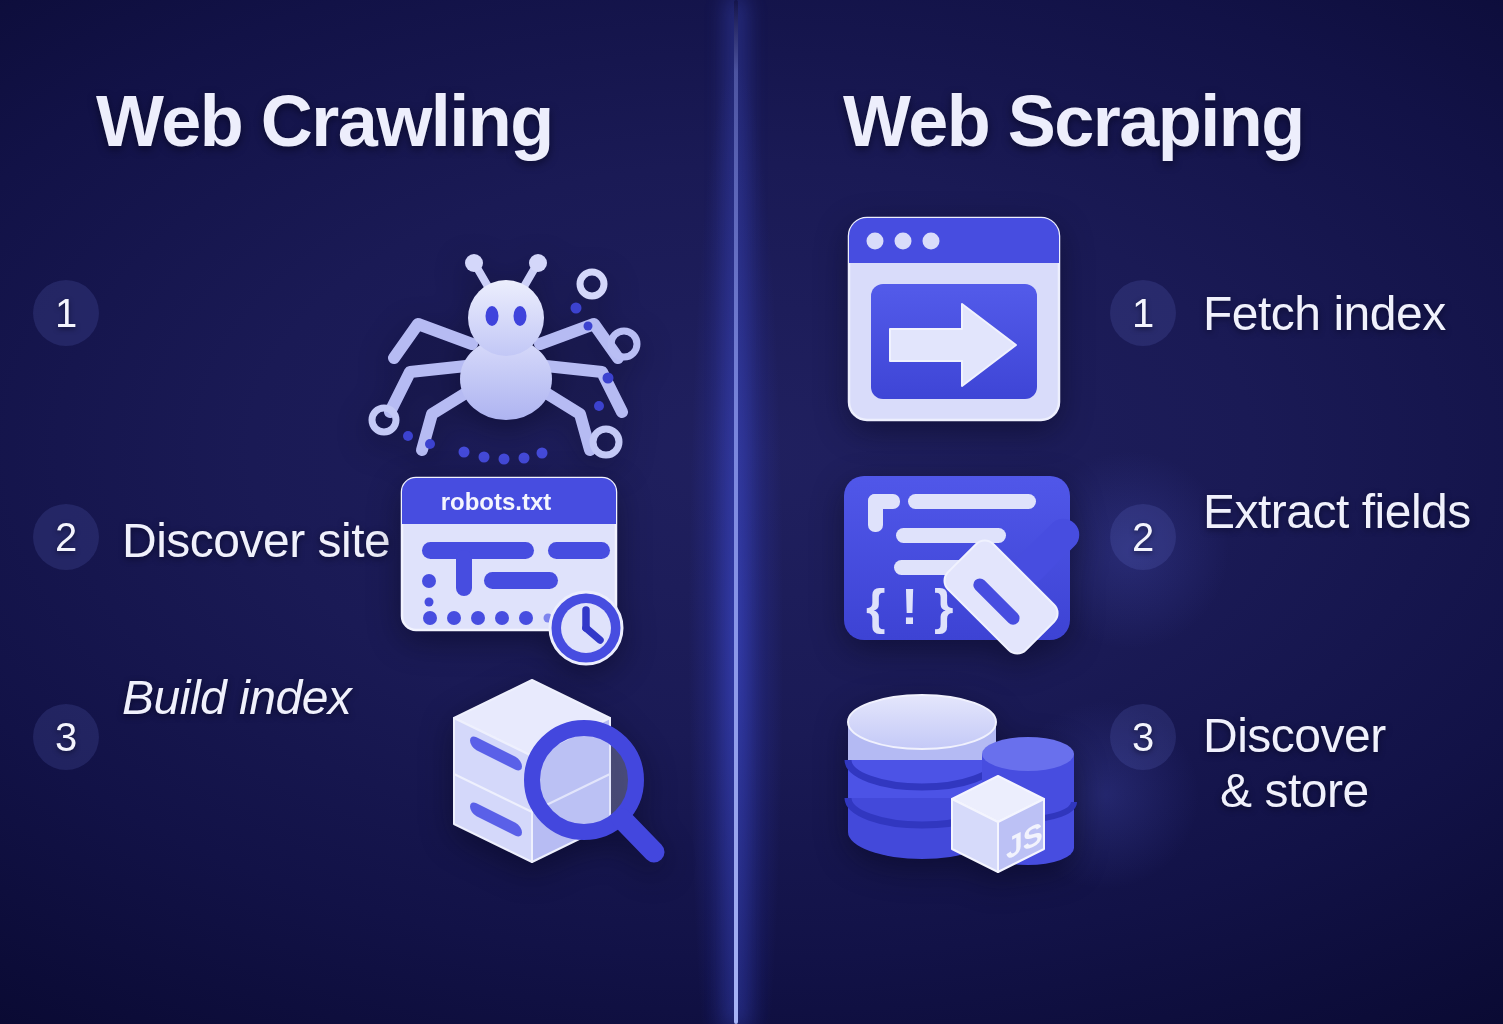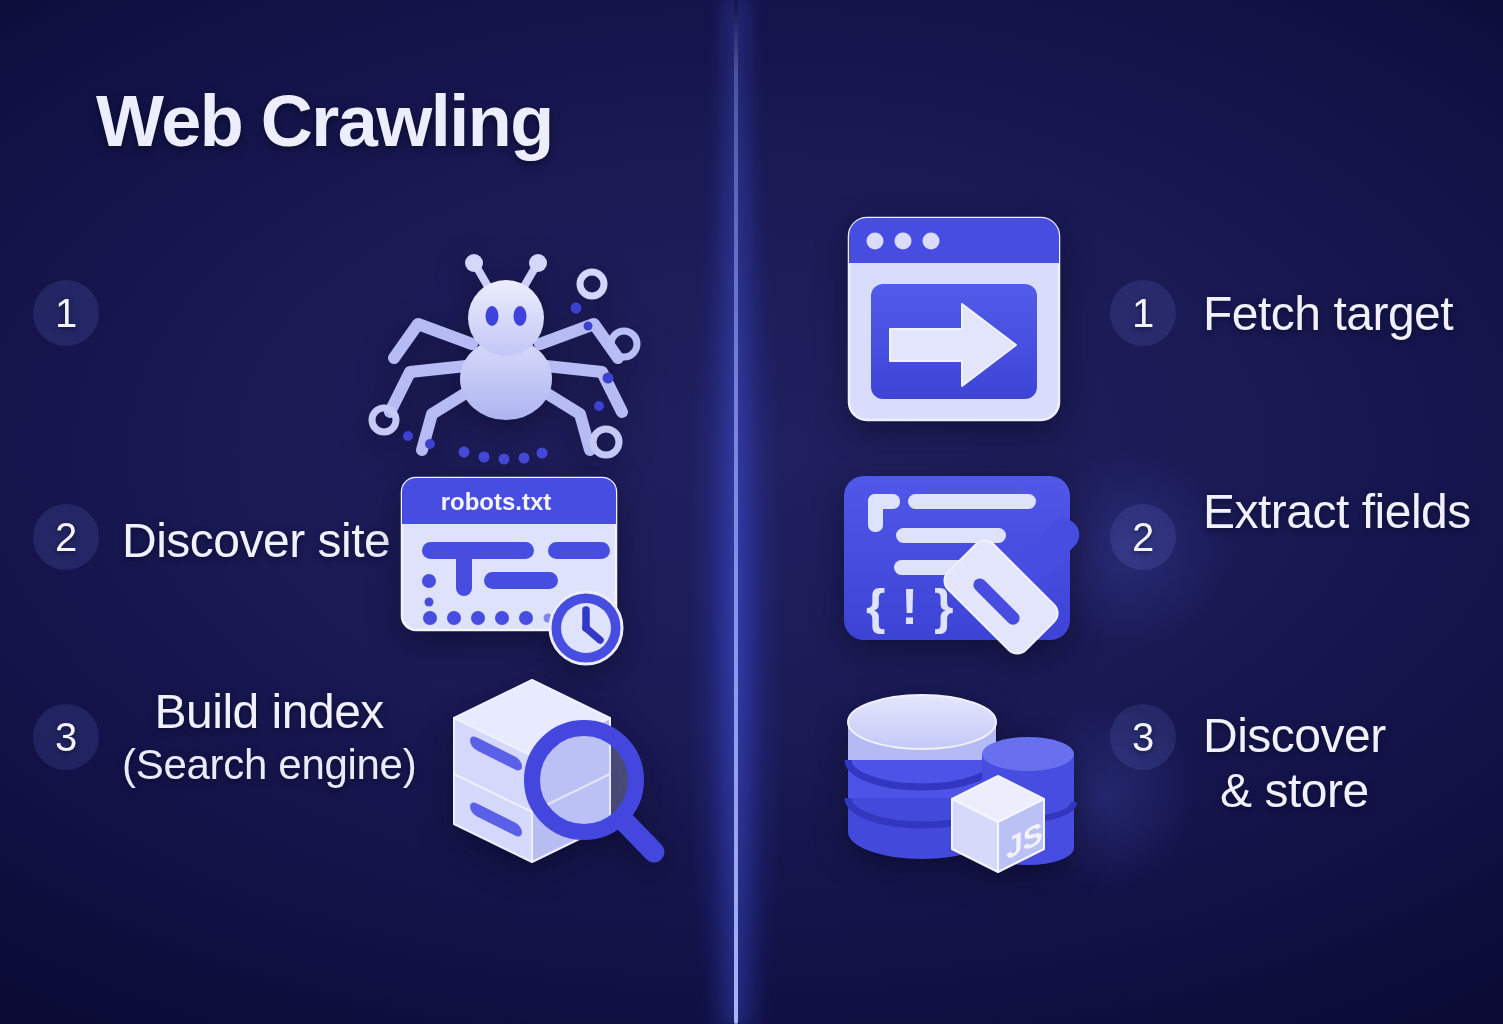--- a/index.html
+++ b/index.html
@@ -41,21 +41,21 @@
   .num-row1{top:280px;}
   .num-row2{top:504px;}
   .num-row3{top:704px;}
   .step-label{
     position:absolute;color:#f0f1fc;font-size:48px;font-weight:500;
     line-height:55px;letter-spacing:-0.5px;white-space:nowrap;
     text-shadow:0 2px 6px rgba(4,4,20,0.5);
   }
   .label-l{left:122px;}
   .label-r{left:1203px;}
-  .l1{top:289px;} .l2{top:513px;} .l3{top:684px;}
+  .l1{top:289px;} .l2{top:513px;} .l3{top:670px;font-style:italic;}
   .r1{top:286px;} .r2{top:484px;} .r3{top:708px;}
   .sub-line{font-size:42px;font-weight:400;line-height:52px;color:#e9ebfa;letter-spacing:-0.3px;}
   .icon-svg{position:absolute;filter:drop-shadow(0 10px 16px rgba(4,4,22,0.45));}
   #spider-svg{left:356px;top:246px;}
   #robots-svg{left:396px;top:472px;}
   #dbsearch-svg{left:414px;top:672px;}
   #browser-svg{left:844px;top:213px;}
   #extract-svg{left:840px;top:468px;}
   #transform-svg{left:830px;top:680px;}
   .side-glow{
@@ -69,35 +69,35 @@
 <body>
 
 <div class="stage">
 
   <div class="divider-glow"></div>
   <div class="divider-core"></div>
   <div class="side-glow glow-a"></div>
   <div class="side-glow glow-b"></div>
 
   <div class="title title-left">Web Crawling</div>
+  <div class="title title-right">Web Scraping</div>
 
   <div class="step-num num-l num-row1">1</div>
 
   <div class="step-num num-l num-row2">2</div>
   <div class="step-label label-l l2">Discover site</div>
 
   <div class="step-num num-l num-row3">3</div>
   <div class="step-label label-l l3">
     <div>Build index</div>
-    <div class="sub-line">(Search engine)</div>
   </div>
 
   <div class="step-num num-r num-row1">1</div>
   <div class="step-label label-r r1">
-    <div>Fetch target</div>
+    <div>Fetch index</div>
   </div>
 
   <div class="step-num num-r num-row2">2</div>
   <div class="step-label label-r r2">Extract fields</div>
 
   <div class="step-num num-r num-row3">3</div>
   <div class="step-label label-r r3">
     <div>Discover</div>
     <div>&amp; store</div>
   </div>

